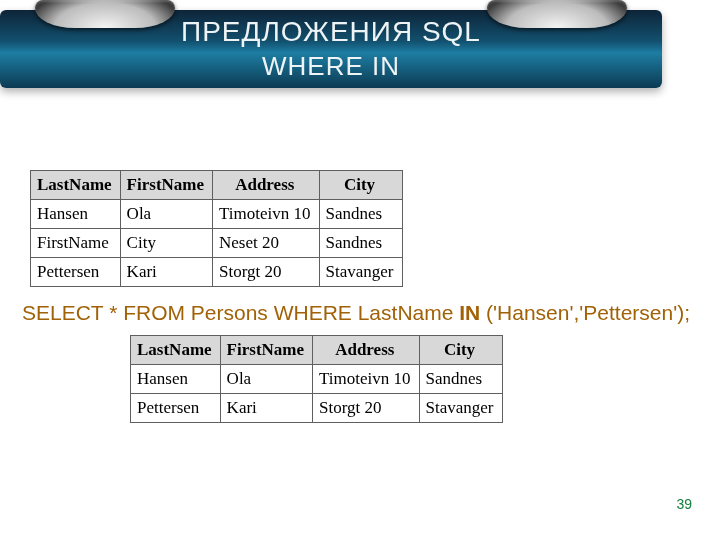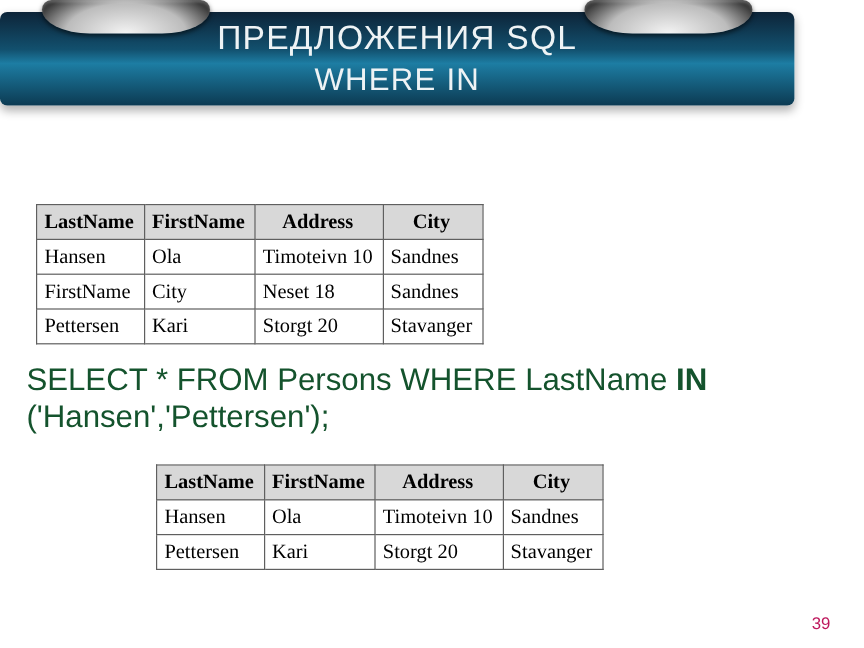--- a/index.html
+++ b/index.html
@@ -65,34 +65,34 @@
     vertical-align: middle;
     font-weight: normal;
   }
   table.data th {
     font-weight: bold;
     background: #d8d8d8;
     text-align: center;
   }
   .table1-wrap { margin-left: 30px; }
   .sql-line {
-    margin: 14px 0 24px 22px;
+    margin: 14px 0 10px 22px;
     font-family: Arial, Helvetica, sans-serif;
-    font-size: 26px;
-    color: #14532d;
+    font-size: 21px;
+    color: #a16207;
   }
   .sql-line .kw-in { font-weight: bold; }
   .table2-wrap { margin-left: 130px; }
   .page-num {
     position: absolute;
     right: 28px;
-    bottom: 13px;
+    bottom: 28px;
     font-family: Arial, Helvetica, sans-serif;
     font-size: 14px;
-    color: #be185d;
+    color: #15803d;
   }
 </style>
 </head>
 <body>
 
 <div class="header">
   <div class="header-bar"></div>
   <div class="brace-left"></div>
   <div class="brace-right"></div>
   <div class="header-title">
@@ -114,21 +114,21 @@
       </tr>
       <tr>
         <td>Hansen</td>
         <td>Ola</td>
         <td>Timoteivn 10</td>
         <td>Sandnes</td>
       </tr>
       <tr>
         <td>FirstName</td>
         <td>City</td>
-        <td>Neset 18</td>
+        <td>Neset 20</td>
         <td>Sandnes</td>
       </tr>
       <tr>
         <td>Pettersen</td>
         <td>Kari</td>
         <td>Storgt 20</td>
         <td>Stavanger</td>
       </tr>
     </tbody>
       </table>

